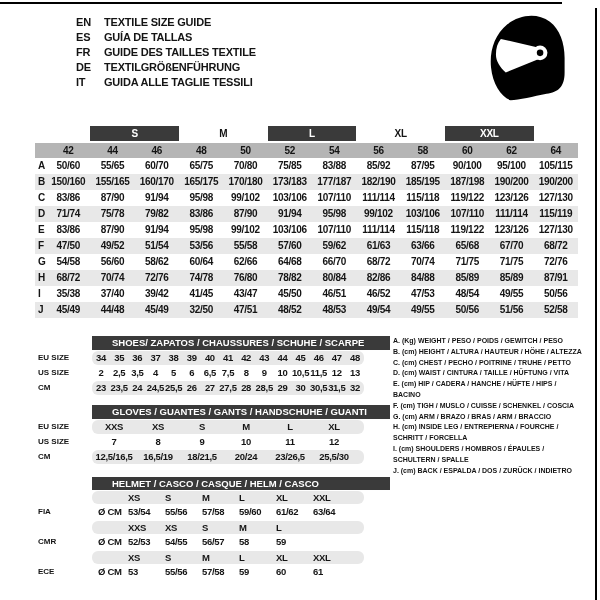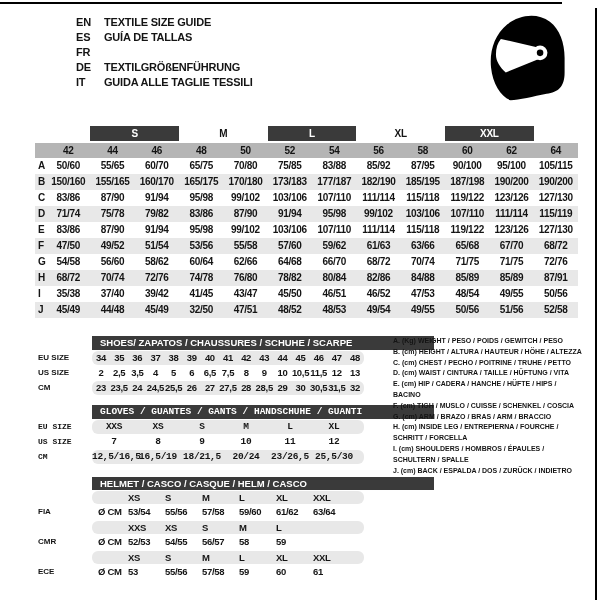--- a/index.html
+++ b/index.html
@@ -34,24 +34,24 @@
   .num-row{height:15px;line-height:15px;background:#b5b5b5;}
   .num-row .cell{text-align:center;}
   .rows-wrap .trow{height:16px;line-height:16px;}
   .rows-wrap div.trow:nth-of-type(even){background:#e8e8e8;}
   .mcell{text-align:center;}
   .rlabel{padding-left:3px;}
 
   
   .section{position:absolute;left:35px;width:355px;}
   .sec-shoes{top:336px;}
-  .sec-gloves{top:405px;font-family:Liberation Mono, monospace;}
+  .sec-gloves{top:405px;}
   .sec-helmet{top:477px;}
-  .stitle{margin-left:57px;width:342px;height:14px;line-height:14px;background:#3a3a3a;color:#fff;
-          font-size:9.5px;padding-left:8px;box-sizing:border-box;margin-bottom:1px;}
+  .stitle{margin-left:57px;width:298px;height:14px;line-height:14px;background:#3a3a3a;color:#fff;
+          font-size:9.5px;padding-left:20px;box-sizing:border-box;margin-bottom:1px;}
   .sec-helmet .stitle{height:13px;line-height:13px;}
   .srow{display:flex;height:14px;line-height:14px;margin-bottom:1px;}
   .slabel{width:57px;font-size:8px;padding-left:3px;box-sizing:border-box;}
   .cells{width:272px;display:grid;font-size:9.5px;letter-spacing:-0.3px;align-items:center;border-radius:6px;}
   .shaded{background:#e8e8e8;}
   .shoes-cells{grid-template-columns:repeat(15,1fr);text-align:center;}
   .gloves-cells{grid-template-columns:repeat(6,44px) 1fr;text-align:center;}
   .helmet-cells{grid-template-columns:30px repeat(6,37px) 1fr;text-align:left;}
   .helmet-cells .hcell{padding-left:6px;box-sizing:border-box;}
   .hrow-sizes{height:13px;line-height:13px;}
@@ -75,20 +75,21 @@
         <span>TEXTILE SIZE GUIDE</span>
       </div>
 
       <div class="lang-row">
         <span class="lang-code">ES</span>
         <span>GUÍA DE TALLAS</span>
       </div>
 
       <div class="lang-row">
         <span class="lang-code">FR</span>
+        <span>GUIDE DES TAILLES TEXTILE</span>
       </div>
 
       <div class="lang-row">
         <span class="lang-code">DE</span>
         <span>TEXTILGRÖßENFÜHRUNG</span>
       </div>
 
       <div class="lang-row">
         <span class="lang-code">IT</span>
         <span>GUIDA ALLE TAGLIE TESSILI</span>

